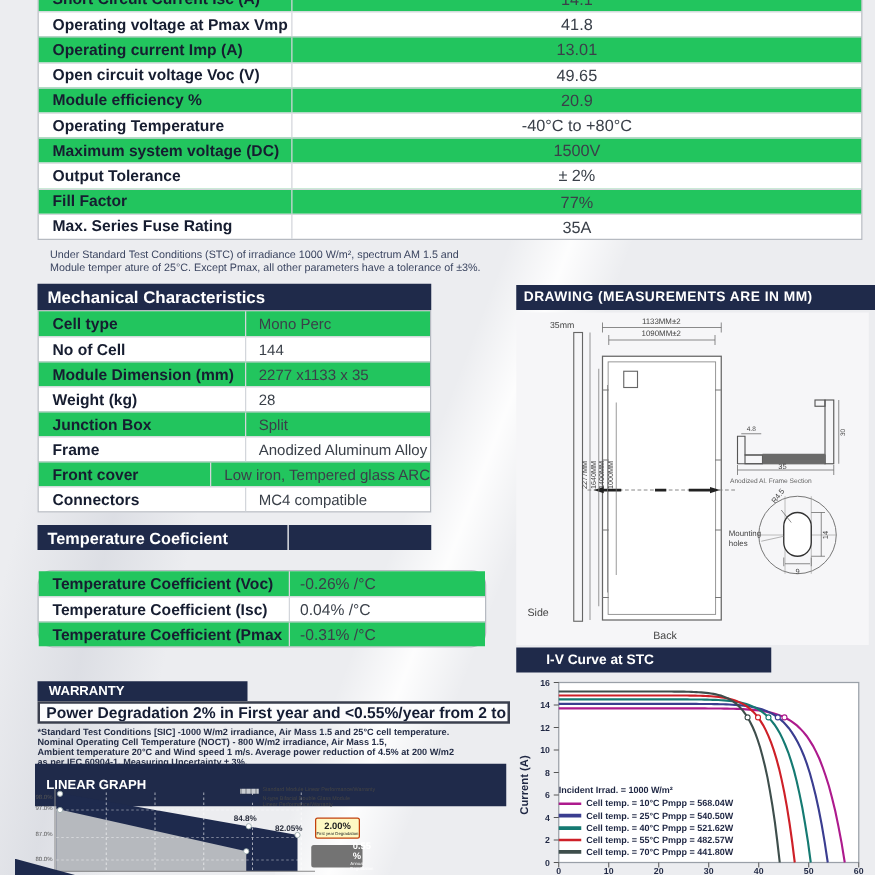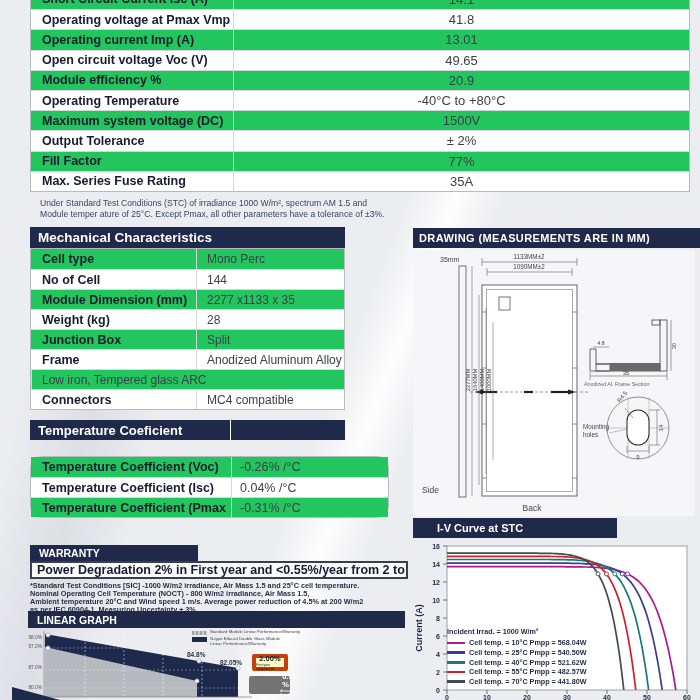--- a/index.html
+++ b/index.html
@@ -28,36 +28,36 @@
   .temp-table{left:30px;top:456px;width:359px;border-radius:12px;}
   .temp-table .trow{height:20px;}
   .temp-table .tlabel{width:200px;padding-left:11px;font-size:12.5px;}
   .temp-table .tvalue{flex:1;padding-left:8px;font-size:12.5px;}
   
   .sec-bar{position:absolute;background:#1f2a4a;color:#fff;font-weight:bold;display:flex;align-items:center;z-index:2;box-sizing:border-box;}
   .mech-bar{left:30px;top:227px;width:315px;height:21px;font-size:13.5px;padding-left:8px;}
   .temp-bar{left:30px;top:420px;width:315px;height:20px;font-size:13px;padding-left:8px;}
   .temp-bar-div{position:absolute;left:230px;top:420px;width:1px;height:20px;background:#fff;z-index:3;}
   .warranty-bar{left:30px;top:545px;width:168px;height:16px;font-size:10.5px;padding-left:9px;}
-  .linear-bar{left:28px;top:611px;width:377px;height:17px;font-size:10.5px;padding-left:9px;}
+  .linear-bar{left:28px;top:611px;width:377px;height:34px;font-size:10.5px;padding-left:9px;}
   .drawing-bar{left:413px;top:228px;width:312px;height:20px;font-size:11px;padding-left:6px;letter-spacing:.4px;}
   .iv-bar{left:413px;top:518px;width:204px;height:20px;font-size:11px;padding-left:24px;}
   .stc-note{position:absolute;left:40px;top:198px;z-index:2;font-size:8.6px;color:#3b4560;line-height:10.5px;}
   .warranty-box{position:absolute;left:30px;top:561px;width:378px;height:18px;border:2px solid #3a3f4e;background:#fcfcfd;
     font-size:12.5px;font-weight:bold;color:#141c33;display:flex;align-items:center;padding-left:5px;white-space:nowrap;overflow:hidden;z-index:2;box-sizing:border-box;}
   .footnote{position:absolute;left:30px;top:582px;z-index:2;font-size:7.3px;font-weight:bold;color:#252e47;line-height:7.9px;}
   
   #linear-svg{position:absolute;left:0;top:626px;width:410px;height:74px;z-index:2;}
   .lin-legend{position:absolute;left:192px;top:630px;z-index:3;font-size:4.3px;color:#444;line-height:4.8px;}
   .lin-legend .lrow{display:flex;align-items:flex-start;margin-bottom:2px;}
   .lin-legend .lsw{width:15px;height:4px;margin-right:3px;margin-top:.5px;flex:none;}
   .lsw.gray{background:repeating-linear-gradient(90deg,#9ea2a9 0 2px,#c9ccd1 2px 4px);}
   .lsw.navy{background:#1e2a4d;height:5px;}
   .badge{position:absolute;z-index:3;display:flex;flex-direction:column;align-items:center;justify-content:center;box-sizing:border-box;border-radius:2px;}
-  .badge1{left:252px;top:654px;width:36px;height:17px;background:#fef9c3;border:4px solid #c2410c;color:#222;}
+  .badge1{left:252px;top:654px;width:36px;height:17px;background:#fef9c3;border:1px solid #c2410c;color:#222;}
   .badge2{left:249px;top:676px;width:41px;height:18px;background:#737373;color:#fff;padding-left:40px;}
   .badge .bval{font-size:7.5px;font-weight:bold;line-height:8px;}
   .badge .blab{font-size:3.4px;line-height:4px;}
   
   #drawing-svg{position:absolute;left:413px;top:250px;width:282px;height:270px;z-index:2;}
   
   #iv-svg{position:absolute;left:412px;top:543px;width:284px;height:157px;z-index:2;}
   .iv-legend{position:absolute;left:447px;top:627px;z-index:3;color:#1f2743;}
   .iv-legend-title{font-size:7.2px;font-weight:bold;margin-bottom:2px;}
   .iv-legend .irow{display:flex;align-items:center;height:9.7px;}
@@ -140,20 +140,21 @@
       </div>
       <div class="trow alt">
         <div class="tlabel">Junction Box</div>
         <div class="tvalue">Split</div>
       </div>
       <div class="trow">
         <div class="tlabel">Frame</div>
         <div class="tvalue">Anodized Aluminum Alloy</div>
       </div>
       <div class="trow alt">
+        <div class="tlabel">Front cover</div>
         <div class="tvalue">Low iron, Tempered glass ARC</div>
       </div>
       <div class="trow">
         <div class="tlabel">Connectors</div>
         <div class="tvalue">MC4 compatible</div>
       </div>
     </div>
 
   <div class="sec-bar temp-bar">Temperature Coeficient</div>
   <div class="temp-bar-div"></div>

